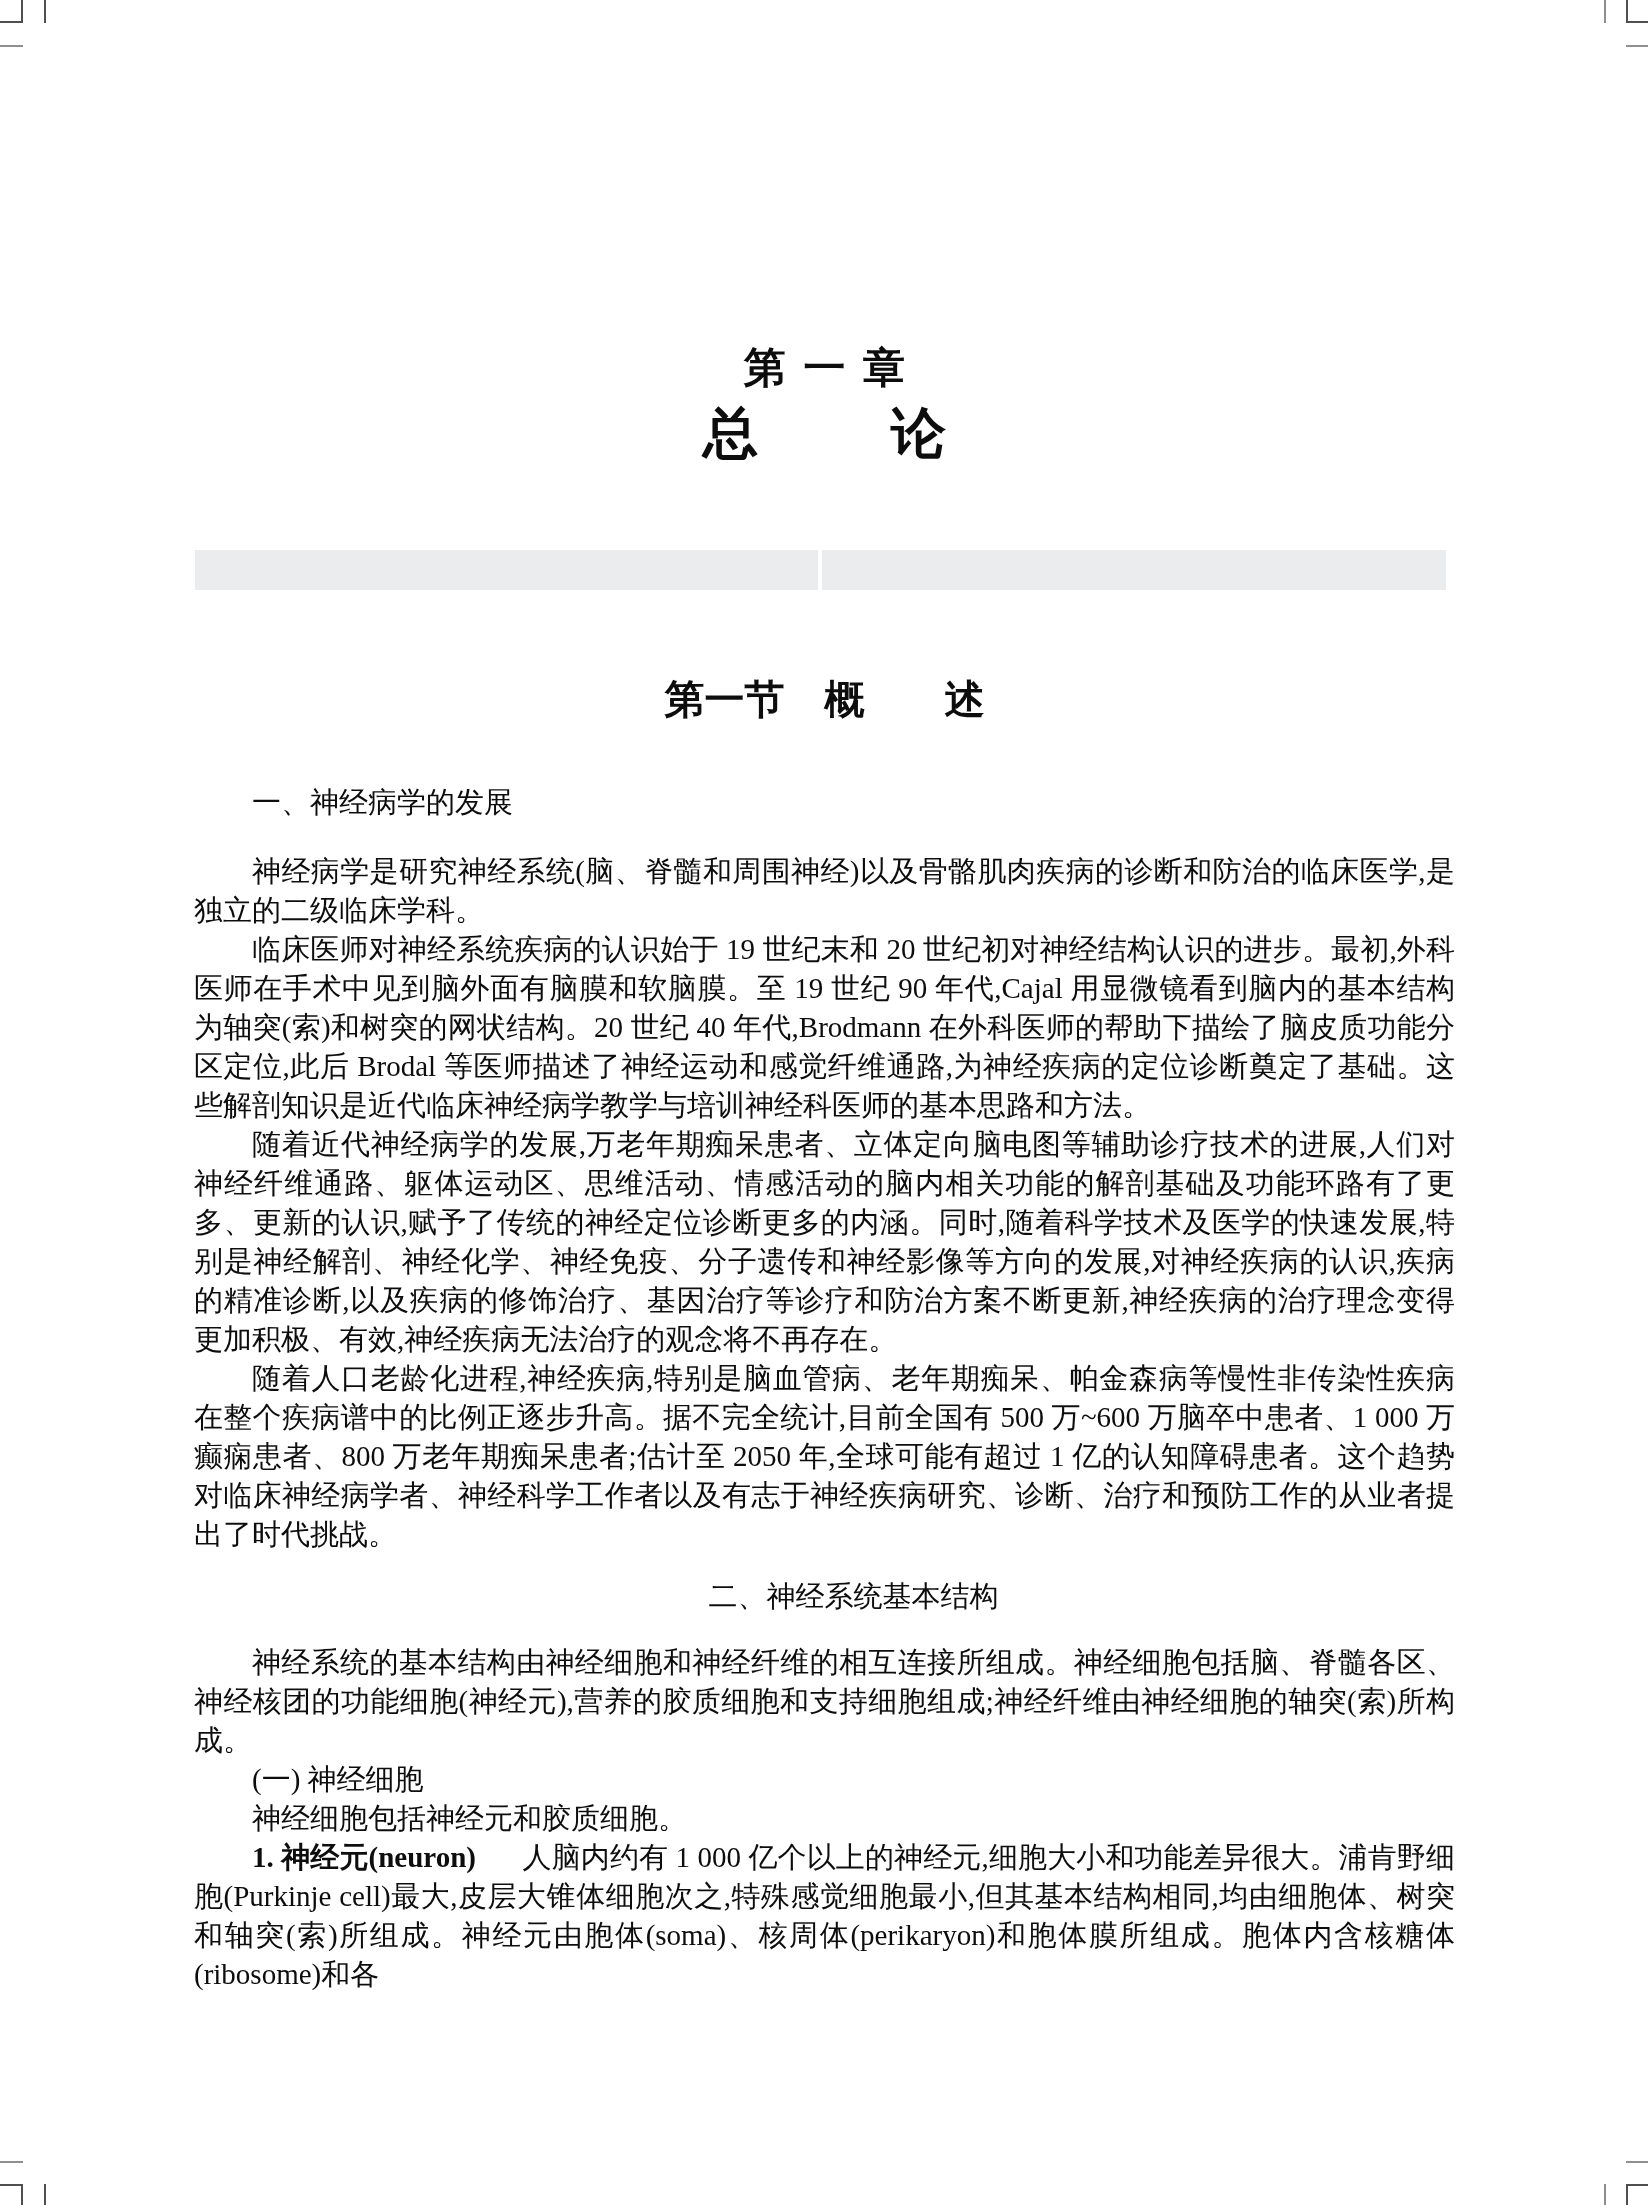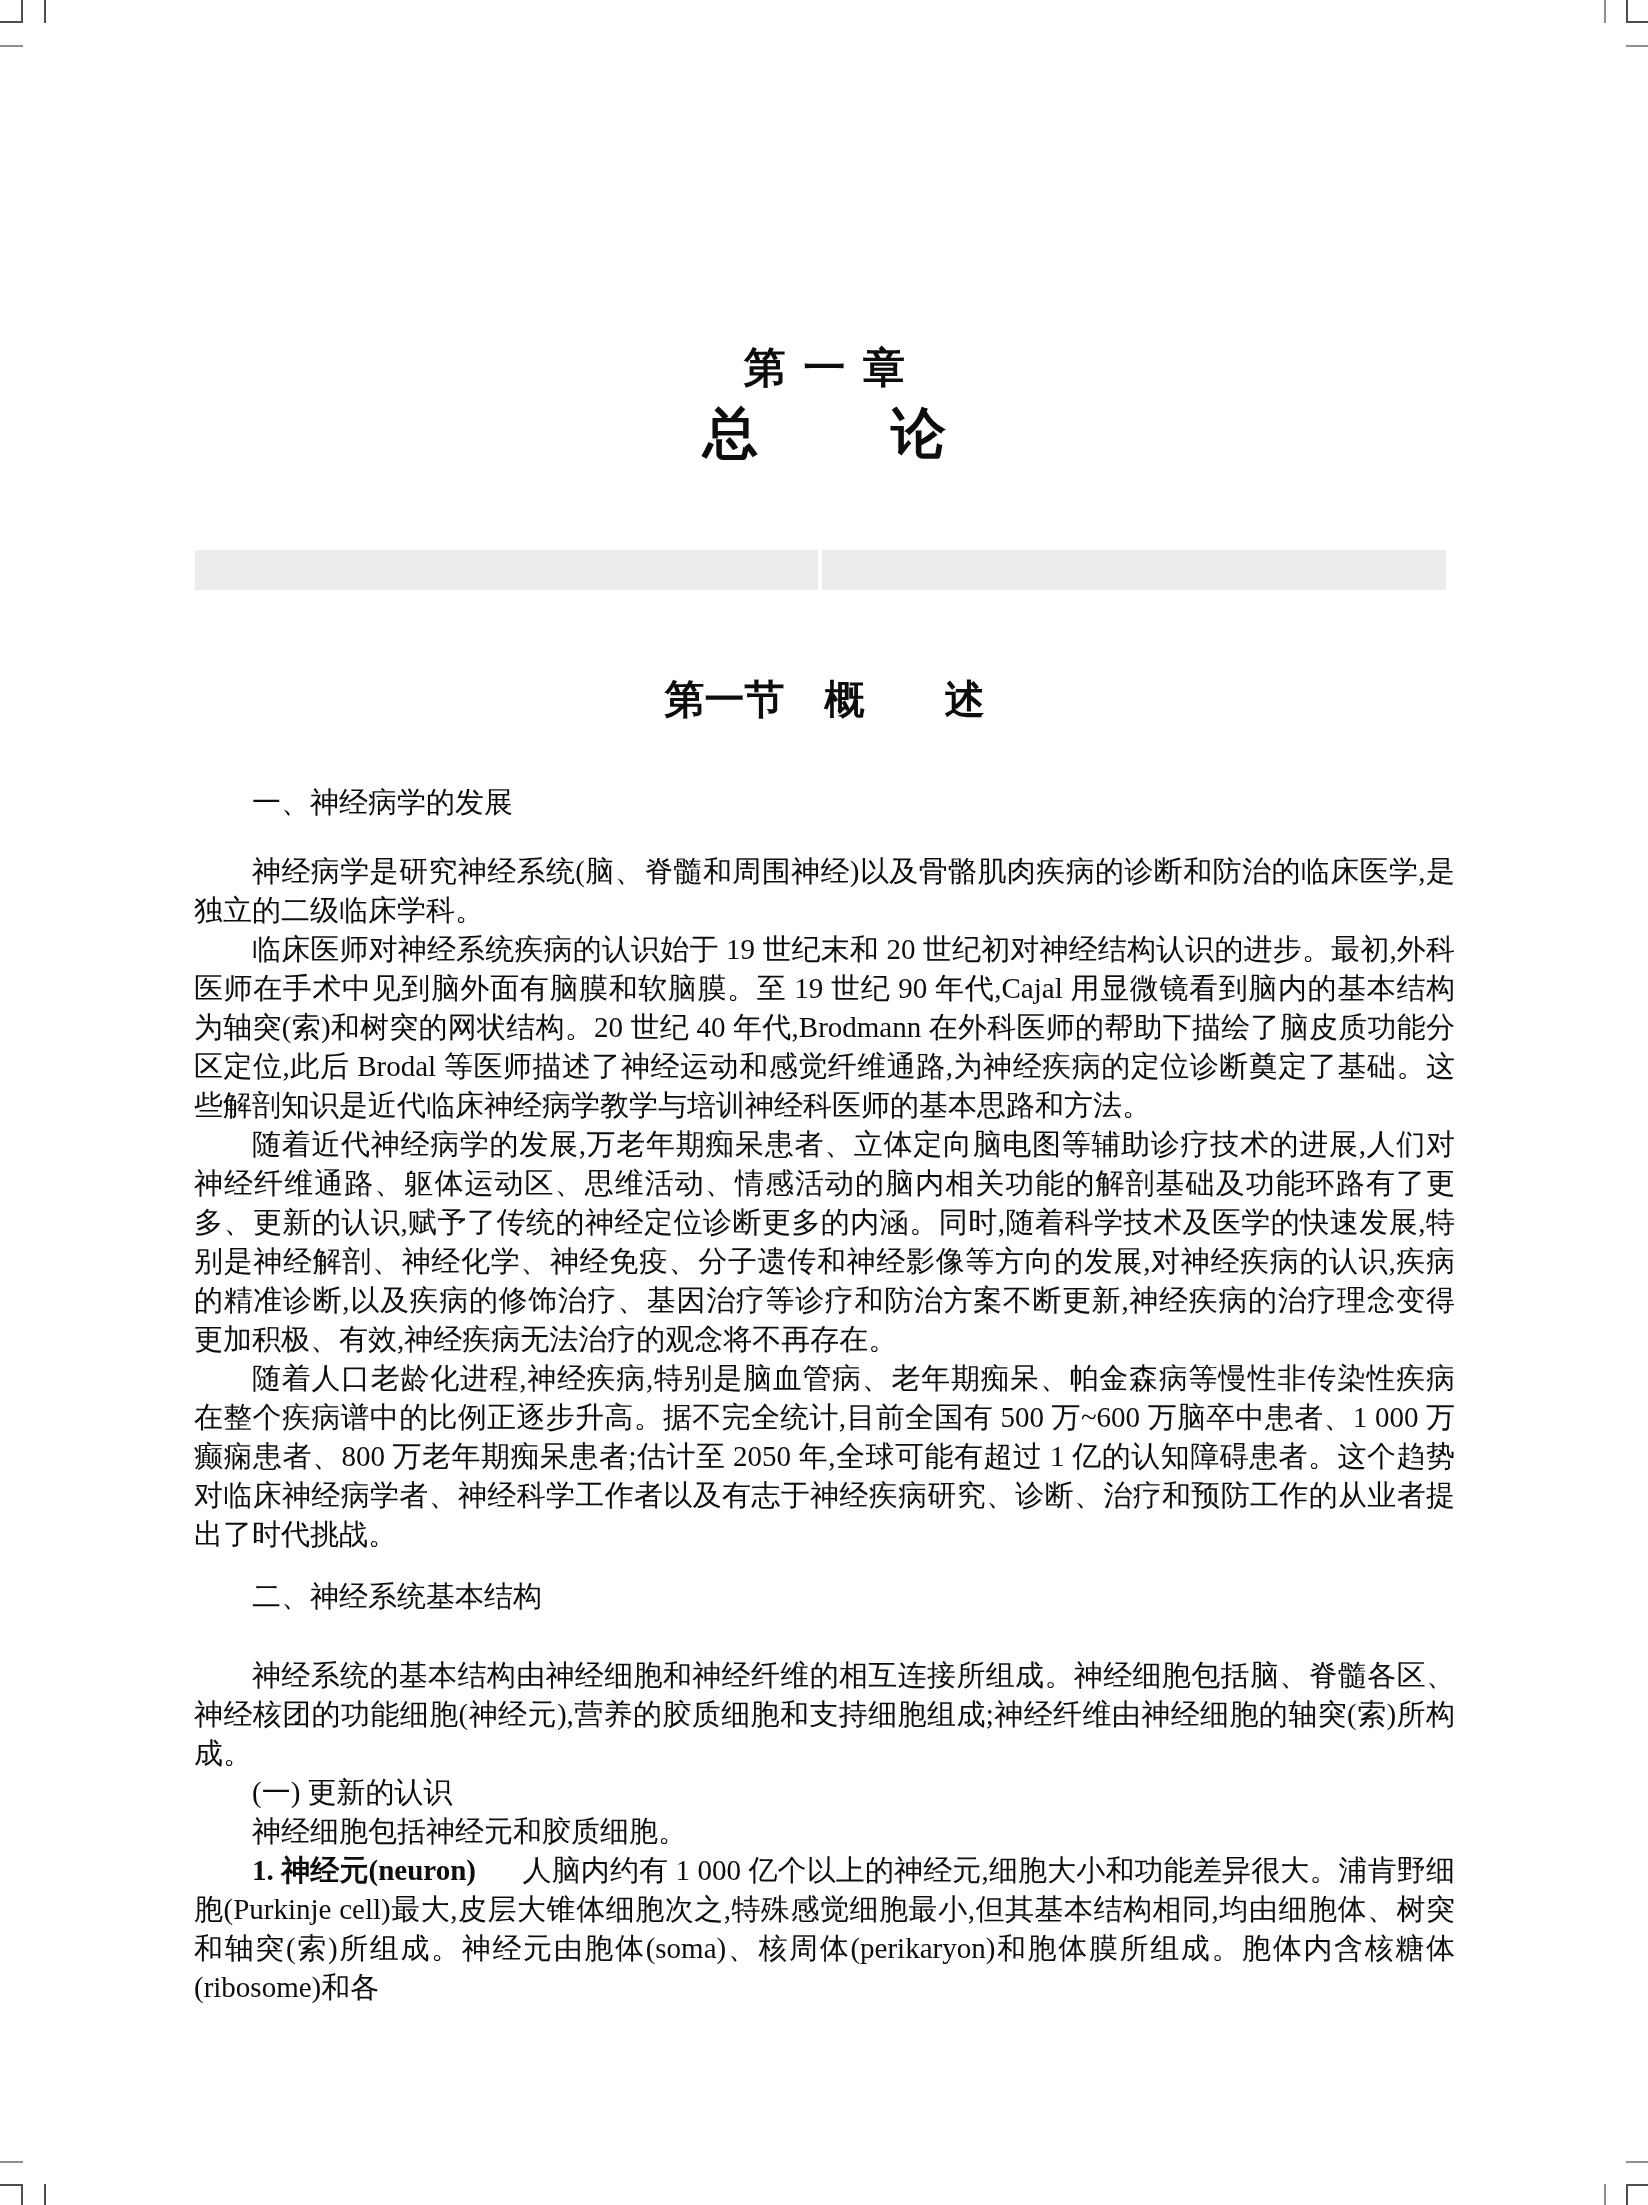--- a/index.html
+++ b/index.html
@@ -69,21 +69,21 @@
     text-indent: 2em;
   }
   .sub-heading {
     font-size: 29px;
     line-height: 39px;
     font-weight: 400;
     margin: 0 0 30px 0;
     text-indent: 2em;
     text-align: left;
   }
-  .sub-heading.second { margin-top: 22.6px; margin-bottom: 40px; }
+  .sub-heading.second { margin-top: 22.6px; margin-bottom: 27px; text-align: center; }
   .kai { font-weight: 400; text-align: left; }
   .item-label { font-weight: 700; margin-right: 1.6em; }
 </style>
 </head>
 <body>
 
 <div class="page">
 
   <div class="mark" style="left:21px;  top:0;      width:1.9px;  height:23px;"></div>
   <div class="mark" style="left:0;     top:21.4px;   width:23px; height:1.9px;"></div>
@@ -121,21 +121,21 @@
     <h3 class="sub-heading">一、神经病学的发展</h3>
 
     <p>神经病学是研究神经系统(脑、脊髓和周围神经)以及骨骼肌肉疾病的诊断和防治的临床医学,是独立的二级临床学科。</p>
     <p>临床医师对神经系统疾病的认识始于 19 世纪末和 20 世纪初对神经结构认识的进步。最初,外科医师在手术中见到脑外面有脑膜和软脑膜。至 19 世纪 90 年代,Cajal 用显微镜看到脑内的基本结构为轴突(索)和树突的网状结构。20 世纪 40 年代,Brodmann 在外科医师的帮助下描绘了脑皮质功能分区定位,此后 Brodal 等医师描述了神经运动和感觉纤维通路,为神经疾病的定位诊断奠定了基础。这些解剖知识是近代临床神经病学教学与培训神经科医师的基本思路和方法。</p>
     <p>随着近代神经病学的发展,万老年期痴呆患者、立体定向脑电图等辅助诊疗技术的进展,人们对神经纤维通路、躯体运动区、思维活动、情感活动的脑内相关功能的解剖基础及功能环路有了更多、更新的认识,赋予了传统的神经定位诊断更多的内涵。同时,随着科学技术及医学的快速发展,特别是神经解剖、神经化学、神经免疫、分子遗传和神经影像等方向的发展,对神经疾病的认识,疾病的精准诊断,以及疾病的修饰治疗、基因治疗等诊疗和防治方案不断更新,神经疾病的治疗理念变得更加积极、有效,神经疾病无法治疗的观念将不再存在。</p>
     <p>随着人口老龄化进程,神经疾病,特别是脑血管病、老年期痴呆、帕金森病等慢性非传染性疾病在整个疾病谱中的比例正逐步升高。据不完全统计,目前全国有 500 万~600 万脑卒中患者、1 000 万癫痫患者、800 万老年期痴呆患者;估计至 2050 年,全球可能有超过 1 亿的认知障碍患者。这个趋势对临床神经病学者、神经科学工作者以及有志于神经疾病研究、诊断、治疗和预防工作的从业者提出了时代挑战。</p>
 
     <h3 class="sub-heading second">二、神经系统基本结构</h3>
 
     <p>神经系统的基本结构由神经细胞和神经纤维的相互连接所组成。神经细胞包括脑、脊髓各区、神经核团的功能细胞(神经元),营养的胶质细胞和支持细胞组成;神经纤维由神经细胞的轴突(索)所构成。</p>
-    <p class="kai">(一) 更新的认识</p>
+    <p class="kai">(一) 神经细胞</p>
     <p>神经细胞包括神经元和胶质细胞。</p>
 
     <p>
       <span class="item-label">1. 神经元(neuron)</span><span>人脑内约有 1 000 亿个以上的神经元,细胞大小和功能差异很大。浦肯野细胞(Purkinje cell)最大,皮层大锥体细胞次之,特殊感觉细胞最小,但其基本结构相同,均由细胞体、树突和轴突(索)所组成。神经元由胞体(soma)、核周体(perikaryon)和胞体膜所组成。胞体内含核糖体(ribosome)和各</span>
     </p>
 
   </div>
 </div>
 
 

